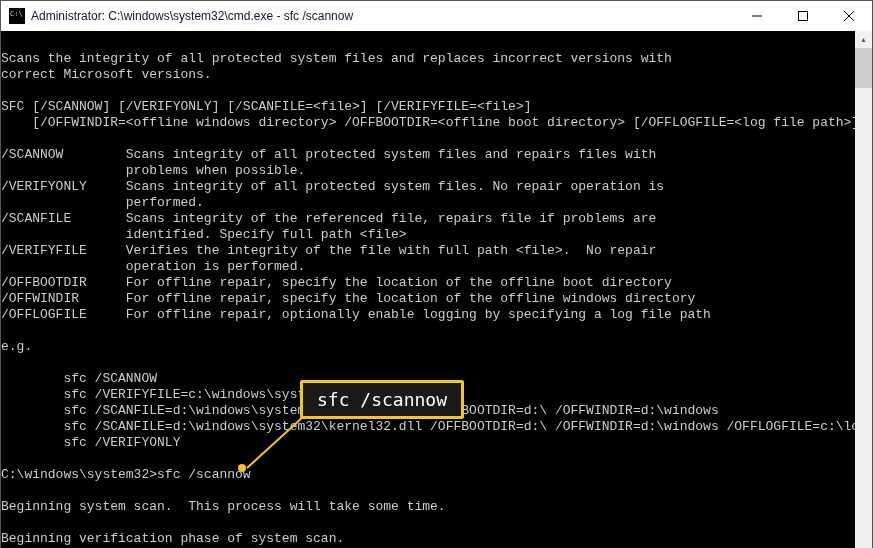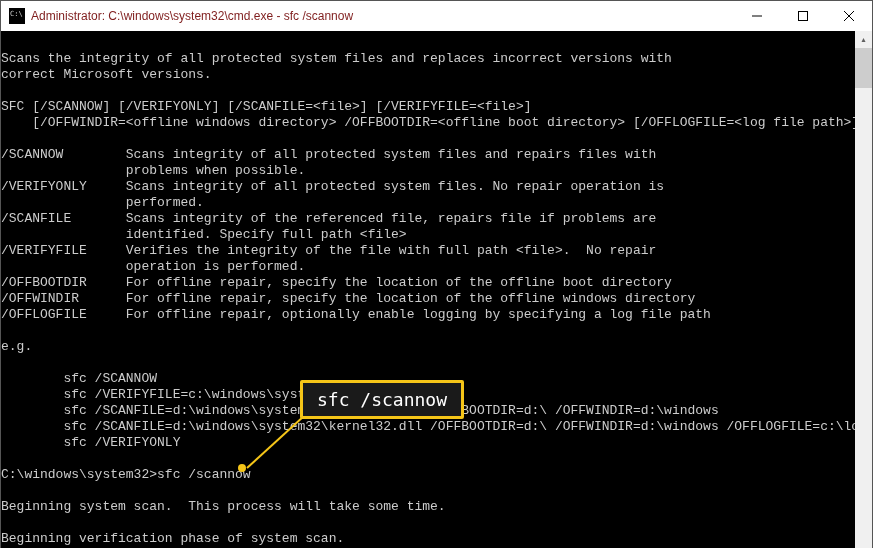--- a/index.html
+++ b/index.html
@@ -20,21 +20,21 @@
     display: flex;
     flex-direction: column;
     border: 1px solid #555;
   }
   .titlebar {
     height: 30px;
     background: #fff;
     display: flex;
     align-items: center;
     padding: 0 0 0 8px;
-    color: #7f1d1d;
+    color: #0f172a;
     font-size: 12px;
   }
   .titlebar .icon {
     width: 16px;
     height: 16px;
     margin-right: 6px;
     background: #000;
     position: relative;
     display: inline-block;
   }

